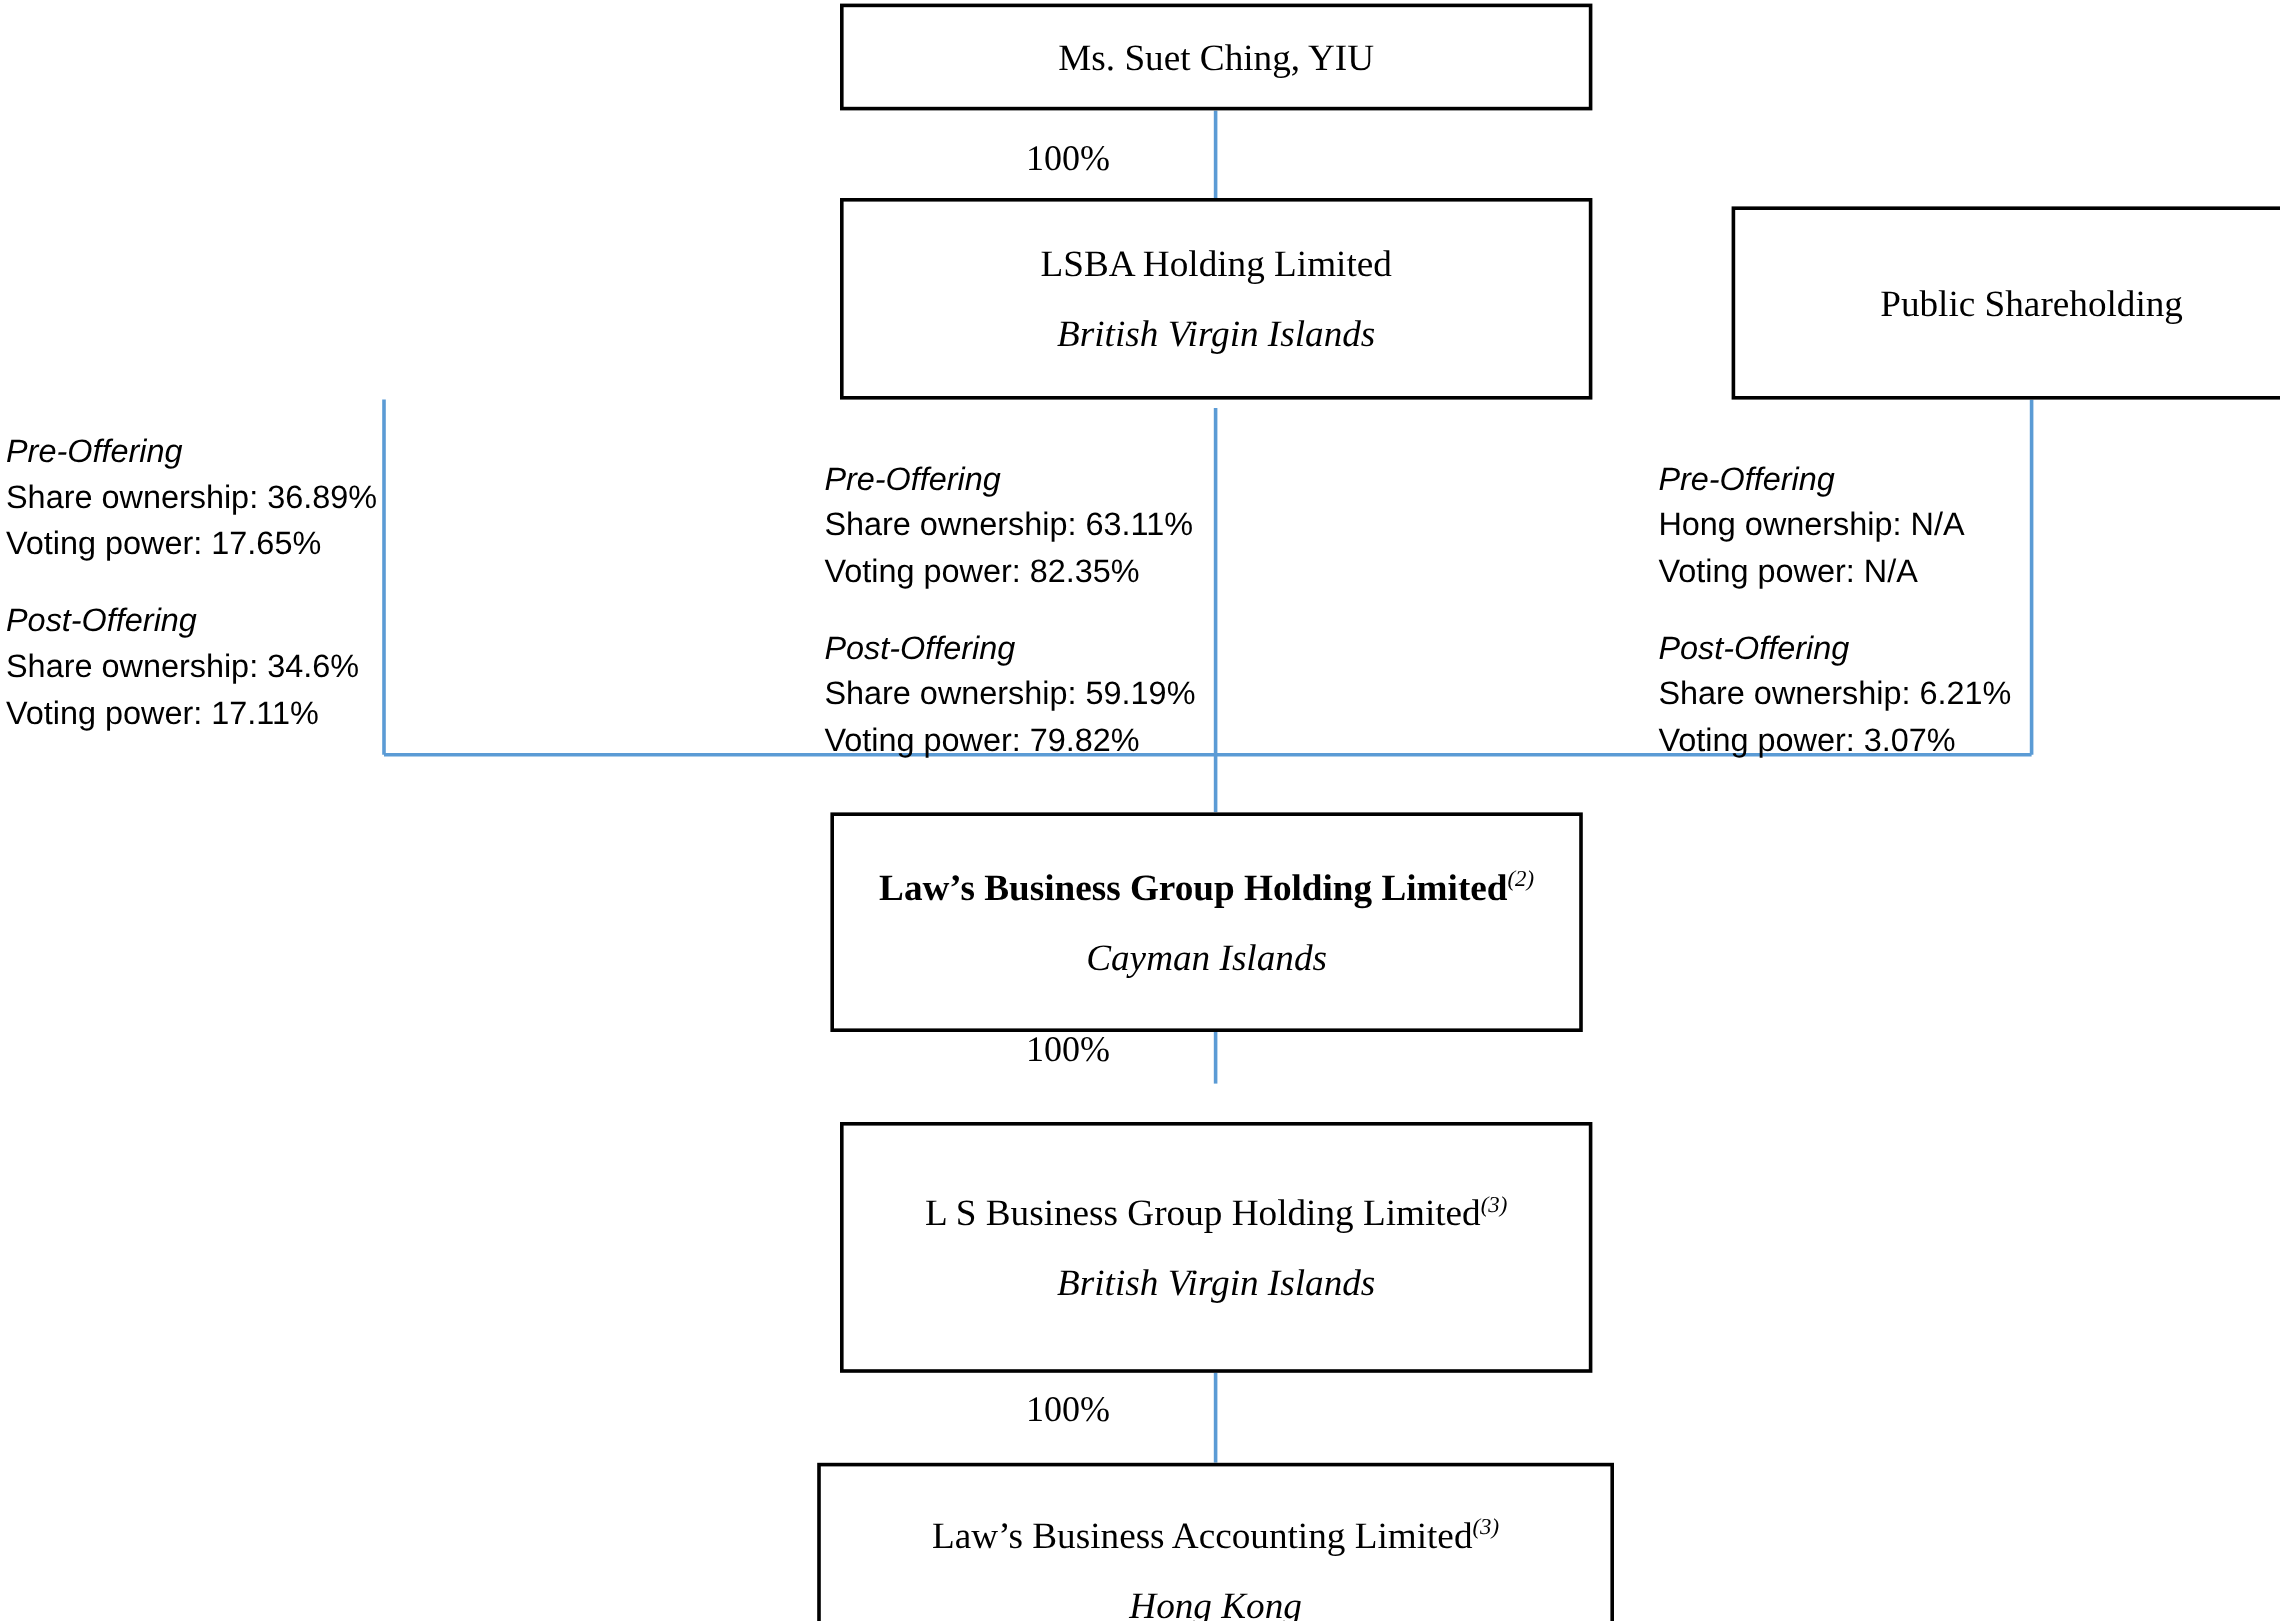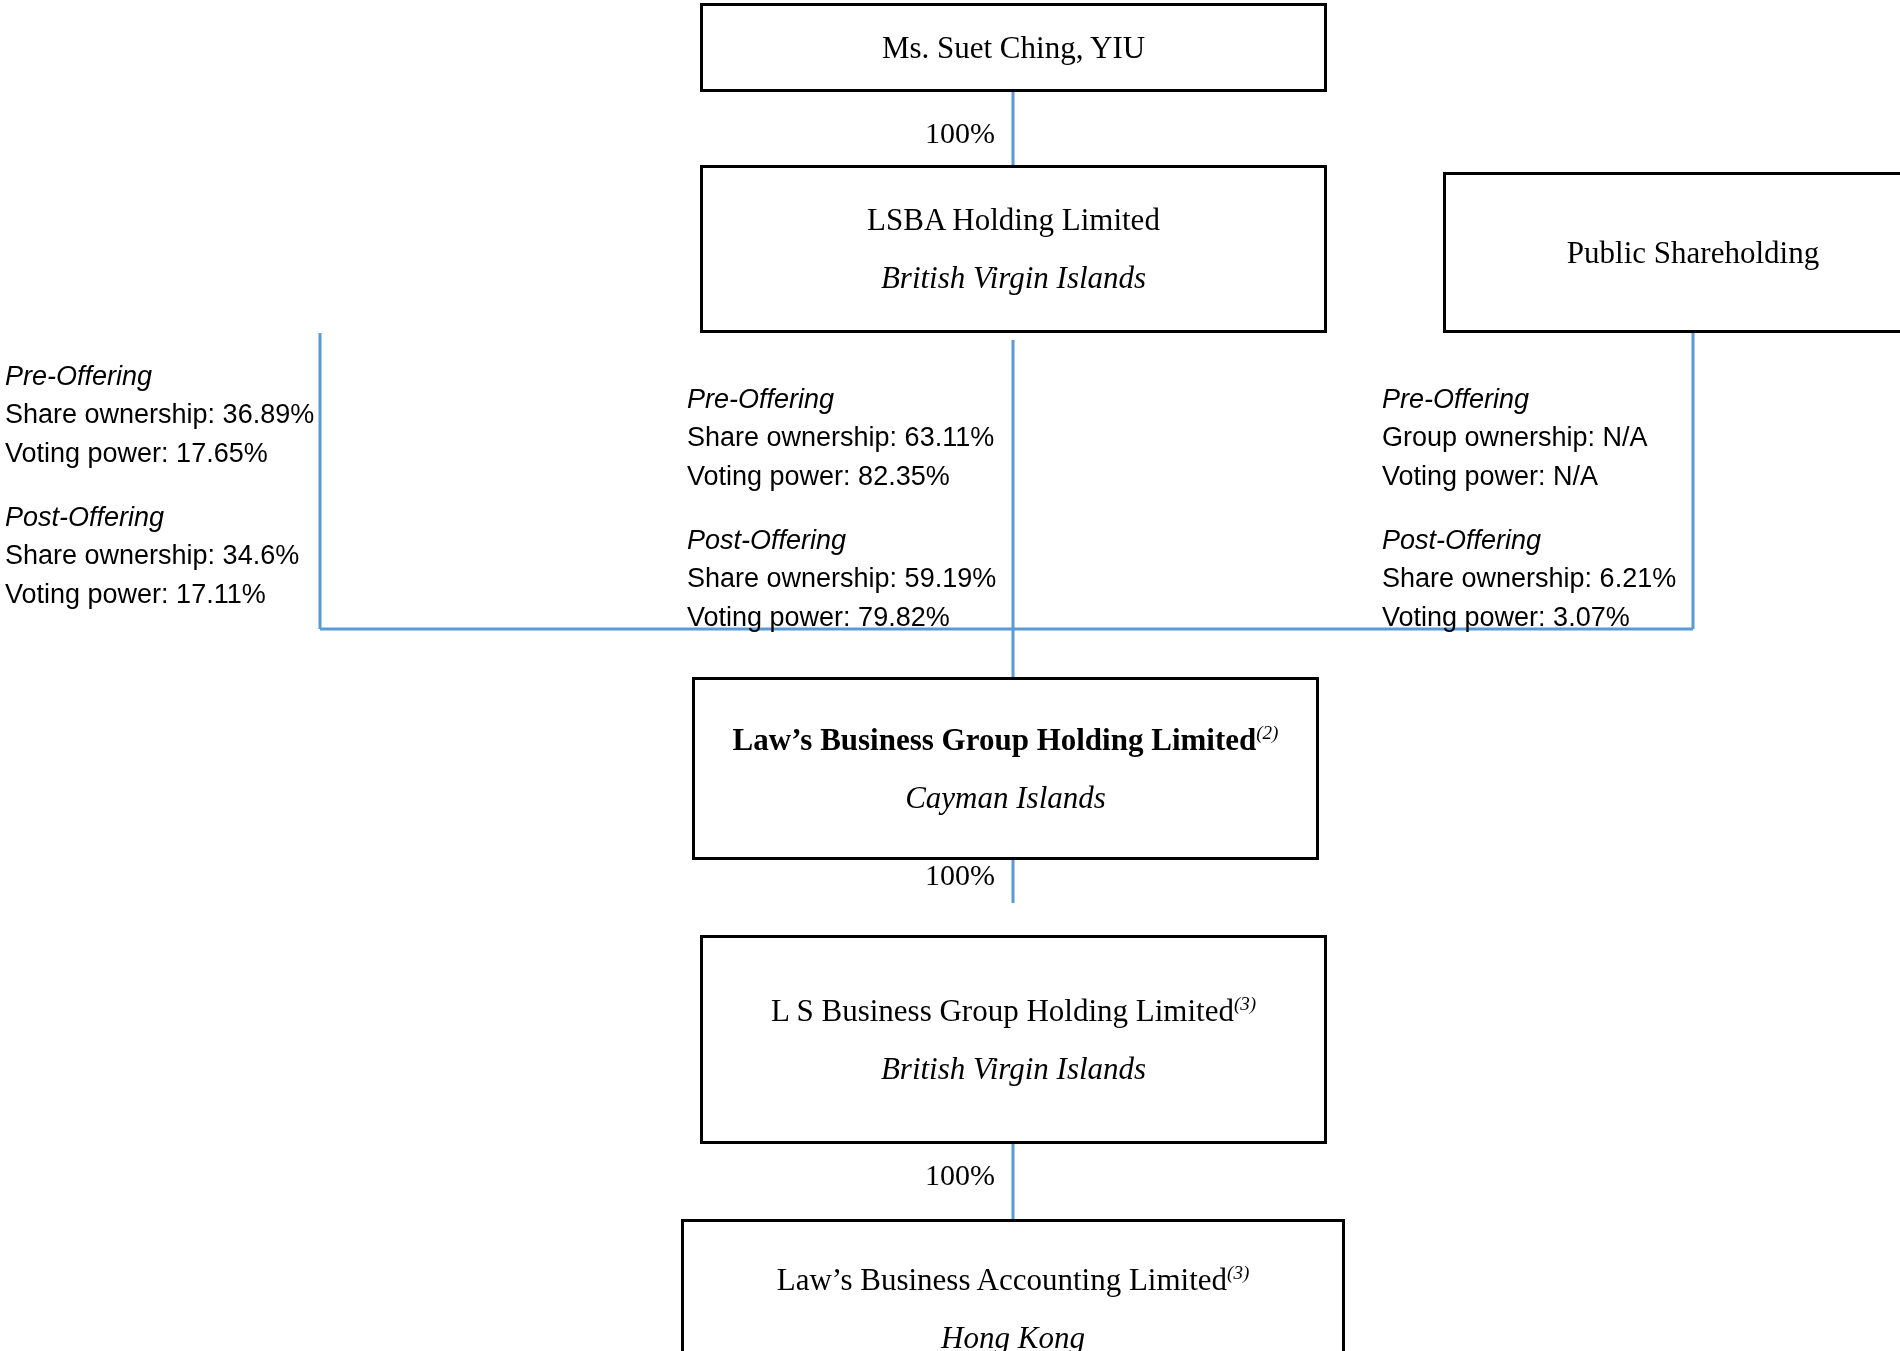--- a/index.html
+++ b/index.html
@@ -67,21 +67,21 @@
     font-weight: normal;
   }
 
   
   .edge-label {
     position: absolute;
     font-family: "Liberation Serif", serif;
     font-size: 30px;
     line-height: 1;
     white-space: nowrap;
-    text-align: right;
+    text-align: left;
   }
 
   
   .ann {
     position: absolute;
     font-family: "Liberation Sans", sans-serif;
     font-size: 27px;
     line-height: 1.42;
     white-space: nowrap;
   }
@@ -177,21 +177,21 @@
     <div class="ann-line">Share ownership: 63.11%</div>
     <div class="ann-line">Voting power: 82.35%</div>
     <div class="ann-gap"></div>
     <div class="ann-head">Post-Offering</div>
     <div class="ann-line">Share ownership: 59.19%</div>
     <div class="ann-line">Voting power: 79.82%</div>
   </div>
 
   <div class="ann" style="left:1382px; top:380px;">
     <div class="ann-head">Pre-Offering</div>
-    <div class="ann-line">Group ownership: N/A</div>
+    <div class="ann-line">Hong ownership: N/A</div>
     <div class="ann-line">Voting power: N/A</div>
     <div class="ann-gap"></div>
     <div class="ann-head">Post-Offering</div>
     <div class="ann-line">Share ownership: 6.21%</div>
     <div class="ann-line">Voting power: 3.07%</div>
   </div>
 
 </div>
 
 </body></html>

